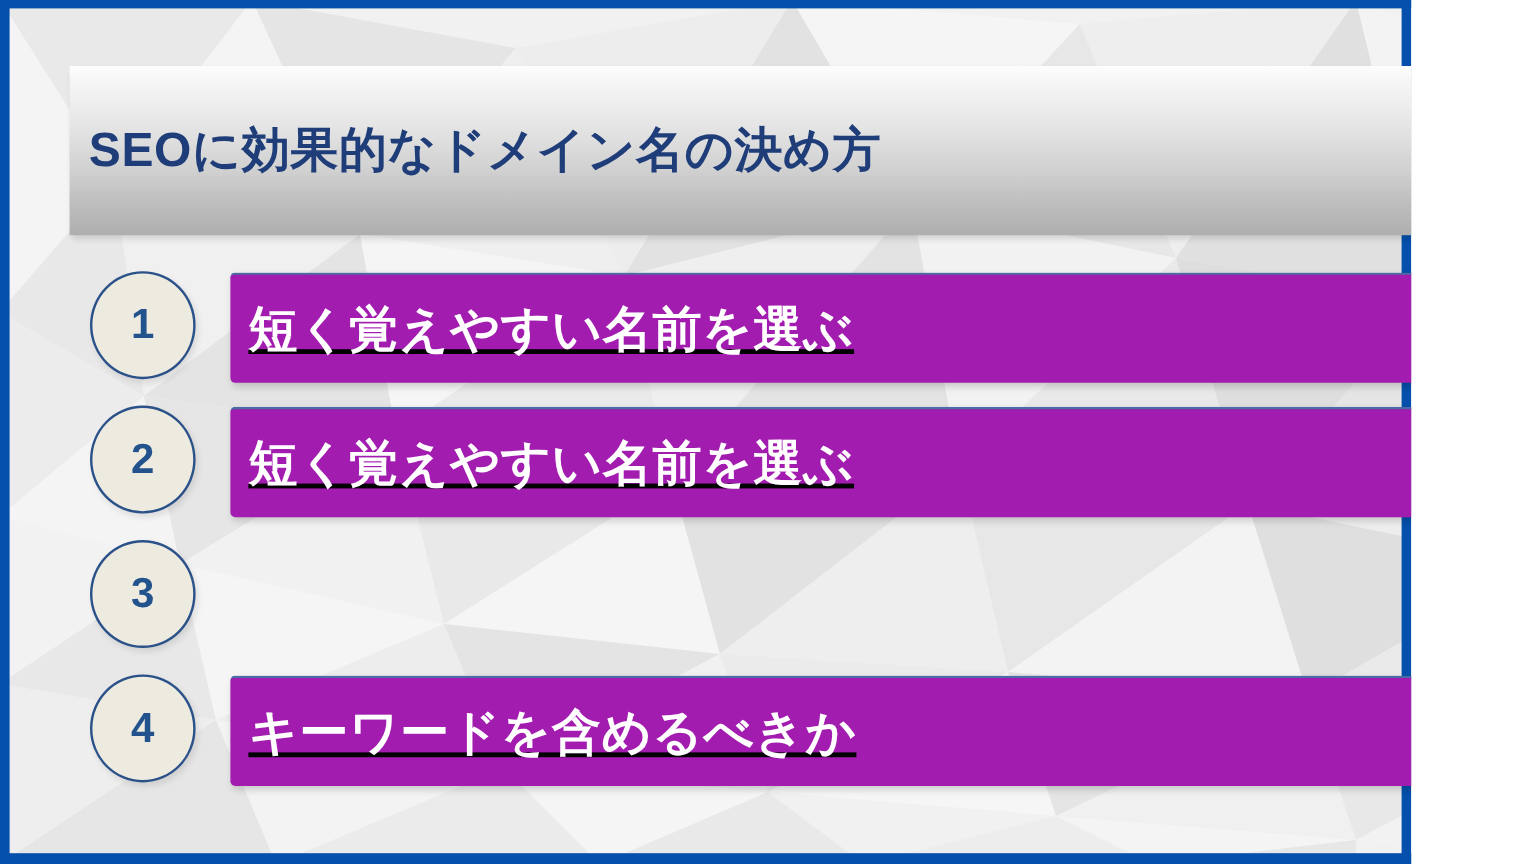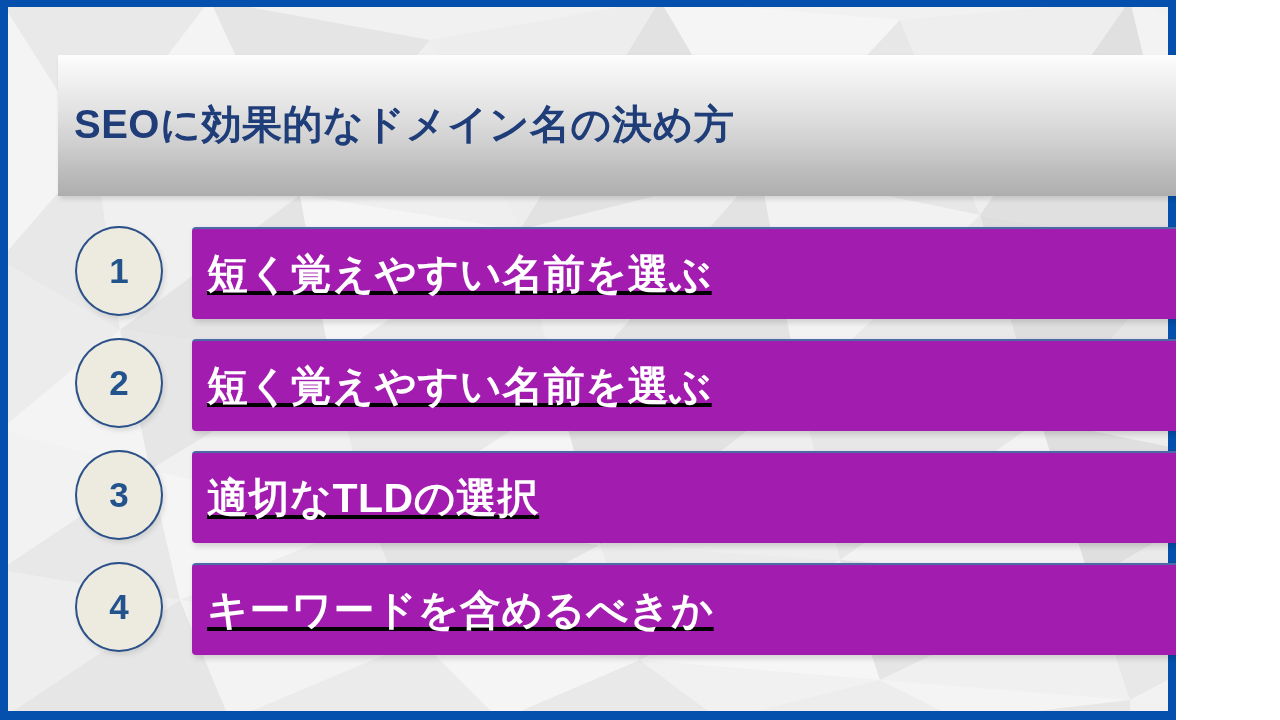--- a/index.html
+++ b/index.html
@@ -224,23 +224,20 @@
     </div>
     <div class="item-bar">
       <div class="item-text">短く覚えやすい名前を選ぶ</div>
     </div>
   </div>
 
   <div class="list-row" id="row-2">
     <div class="num-circle">
       <span>3</span>
     </div>
-    <div class="item-bar">
-      <div class="item-text">適切なTLDの選択</div>
-    </div>
   </div>
 
   <div class="list-row" id="row-3">
     <div class="num-circle">
       <span>4</span>
     </div>
     <div class="item-bar">
       <div class="item-text">キーワードを含めるべきか</div>
     </div>
   </div>

